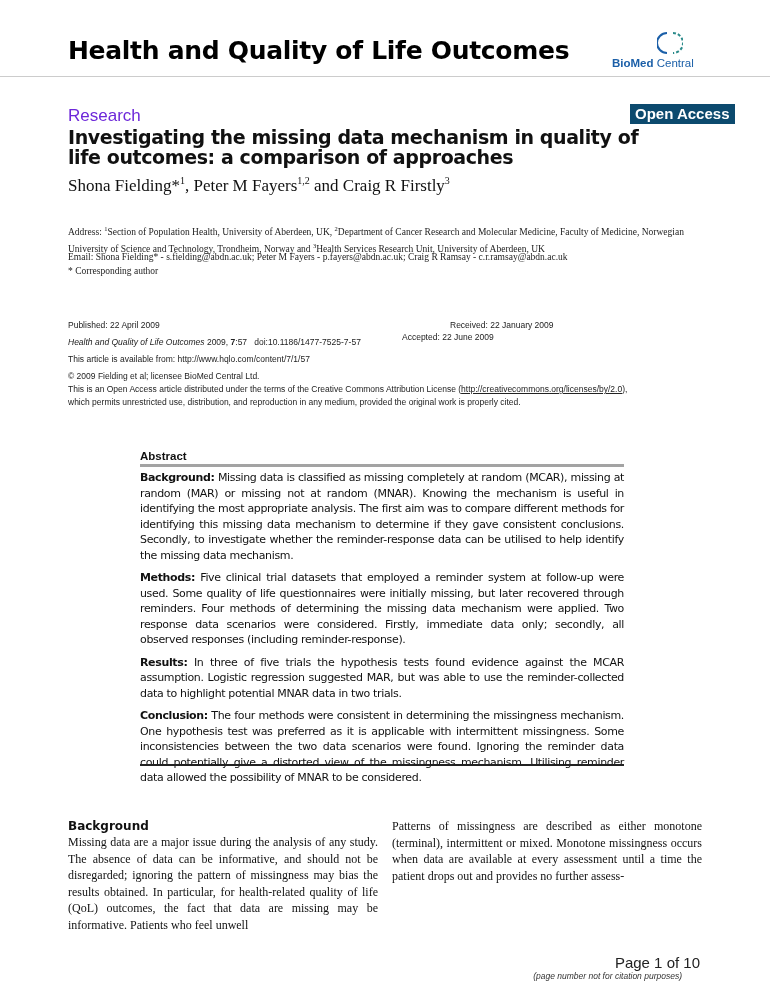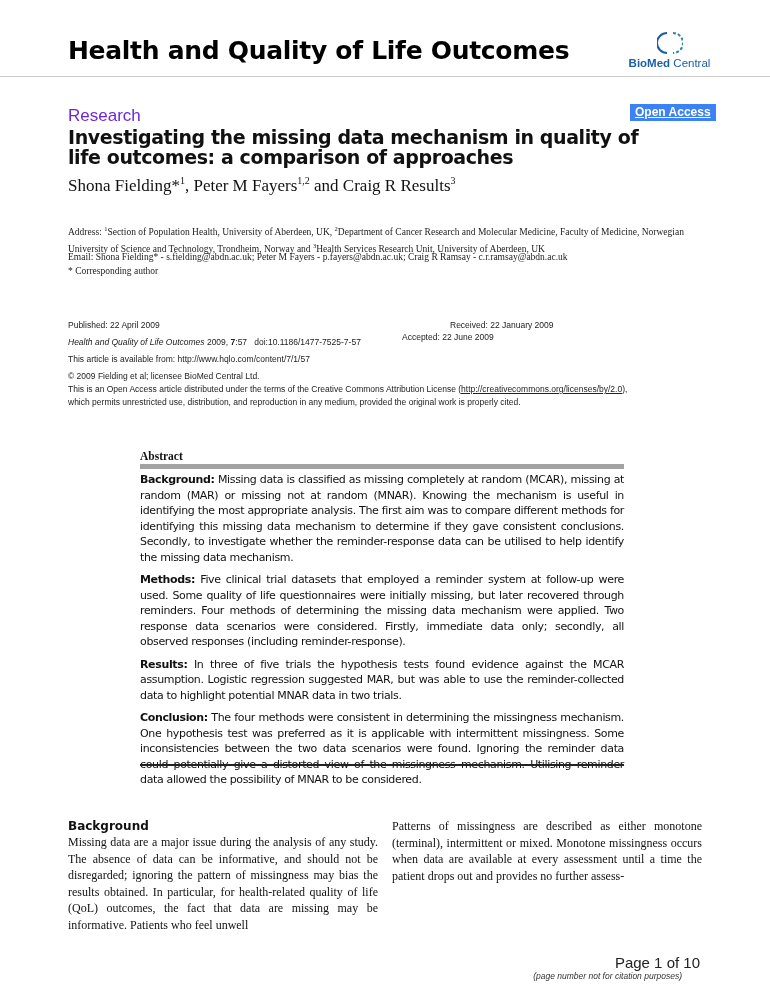--- a/index.html
+++ b/index.html
@@ -1,37 +1,37 @@
 <!DOCTYPE html>
 <html><head>
 <meta charset="utf-8">
 <style>
   html, body { margin:0; padding:0; background:#fff; }
   body { width:770px; height:1000px; position:relative; overflow:hidden; color:#111; font-family:"Liberation Sans", sans-serif; }
   .journal-title { position:absolute; left:68px; top:36px; font-family:"DejaVu Sans", sans-serif; font-weight:bold; font-size:25px; letter-spacing:-0.3px; color:#000; }
-  .bmc-logo { position:absolute; left:612px; top:30px; width:115px; height:40px; text-align:center; }
+  .bmc-logo { position:absolute; left:612px; top:30px; width:115px; height:40px; text-align:left; }
   .bmc-logo svg { display:block; margin:0 auto; }
   .bmc-text { font-size:11.5px; margin-top:1px; }
   .bmc-bio { color:#1b5fa8; font-weight:bold; }
   .bmc-central { color:#1b5fa8; }
   .header-rule { position:absolute; left:0; top:76px; width:770px; height:1px; background:#ccc; }
   .section-label { position:absolute; left:68px; top:106px; font-size:17px; color:#6d28d9; font-family:"Liberation Sans", sans-serif; font-weight:normal; }
-  .open-access { position:absolute; left:630px; top:104px; background:#3b82f6; color:#fff; font-weight:bold; font-size:12px; padding:1px 5px 2px 5px; font-family:"Liberation Sans", sans-serif;text-decoration:underline; }
+  .open-access { position:absolute; left:630px; top:104px; background:#0c4a6e; color:#fff; font-weight:bold; font-size:15px; padding:1px 5px 2px 5px; font-family:"Liberation Sans", sans-serif; }
   .article-title { position:absolute; left:68px; top:127px; width:600px; font-size:19px; font-weight:bold; line-height:20px; color:#111; font-family:"DejaVu Sans", sans-serif; letter-spacing:-0.4px; }
   .authors { position:absolute; left:68px; top:175px; font-family:"Liberation Serif", serif; font-size:17px; color:#111; }
   .authors sup { font-size:10px; }
   .address { position:absolute; left:68px; top:222px; width:640px; font-family:"Liberation Serif", serif; font-size:9.5px; line-height:13px; color:#222; }
   .address sup { font-size:6.5px; }
   .email { position:absolute; left:68px; top:252px; font-family:"Liberation Serif", serif; font-size:9.5px; color:#222; }
   .corr { position:absolute; left:68px; top:266px; font-family:"Liberation Serif", serif; font-size:9.5px; color:#222; }
   .meta { position:absolute; font-size:8.5px; color:#222; font-family:"Liberation Sans", sans-serif; }
   .meta i { font-style:italic; }
   .meta a { color:#222; text-decoration:underline; }
   .abstract { position:absolute; left:140px; top:450px; width:484px; }
-  .abstract h2 { font-family:Liberation Serif, serif; font-weight:bold; font-size:11.5px; margin:0; padding-bottom:2px; border-bottom:5px solid #a3a3a3; }
+  .abstract h2 { font-family:Liberation Sans, sans-serif; font-weight:bold; font-size:11.5px; margin:0; padding-bottom:2px; border-bottom:3px solid #a3a3a3; }
   .abstract p { margin:3px 0 7px 0; font-size:11px; line-height:15.5px; text-align:justify; font-family:"DejaVu Sans", sans-serif; letter-spacing:-0.35px; color:#111; }
   .abstract p b { font-weight:bold; }
   .abstract-rule { position:absolute; left:140px; top:764px; width:484px; height:1.5px; background:#222; }
   .col { position:absolute; top:818px; width:310px; font-family:"Liberation Serif", serif; font-size:12px; line-height:16.5px; text-align:justify; color:#111; }
   .col h3 { margin:0; font-family:"DejaVu Sans", sans-serif; font-weight:bold; font-size:12px; line-height:16px; }
   .col p { margin:0 0 16px 0; }
   .page-num { position:absolute; right:70px; top:954px; font-size:15px; color:#222; font-family:"Liberation Sans", sans-serif; }
   .page-note { position:absolute; right:88px; top:971px; font-size:8.5px; font-style:italic; color:#333; font-family:"Liberation Sans", sans-serif; }
 </style>
 </head>
@@ -50,21 +50,21 @@
 </div>
 
 <div class="header-rule"></div>
 
 <div class="section-label">Research</div>
 <div class="open-access">Open Access</div>
 
 <div class="article-title">Investigating the missing data mechanism in quality of life outcomes: a comparison of approaches</div>
 
 <div class="authors">
-  <span>Shona Fielding</span><span>*</span><sup>1</sup><span>, </span><span>Peter M Fayers</span><sup>1,2</sup><span> and </span><span>Craig R Results</span><sup>3</sup>
+  <span>Shona Fielding</span><span>*</span><sup>1</sup><span>, </span><span>Peter M Fayers</span><sup>1,2</sup><span> and </span><span>Craig R Firstly</span><sup>3</sup>
 </div>
 
 <div class="address">
   <span>Address: </span><sup>1</sup><span>Section of Population Health, University of Aberdeen, UK, </span><sup>2</sup><span>Department of Cancer Research and Molecular Medicine, Faculty of Medicine, Norwegian University of Science and Technology, Trondheim, Norway and </span><sup>3</sup><span>Health Services Research Unit, University of Aberdeen, UK</span>
 </div>
 
 <div class="email">Email: Shona Fielding* - s.fielding@abdn.ac.uk; Peter M Fayers - p.fayers@abdn.ac.uk; Craig R Ramsay - c.r.ramsay@abdn.ac.uk</div>
 <div class="corr">* Corresponding author</div>
 
 <div class="meta" style="left:68px; top:320px;">Published: 22 April 2009</div>

